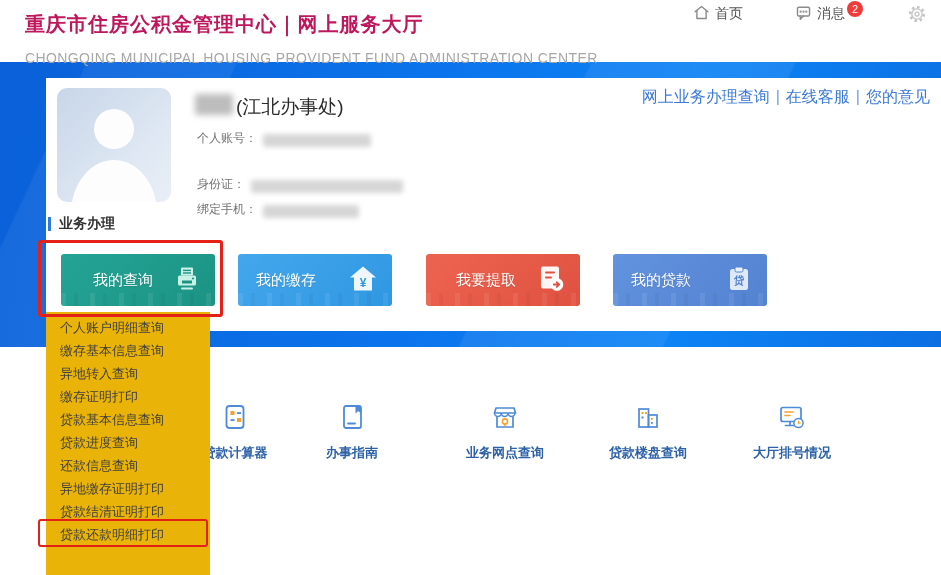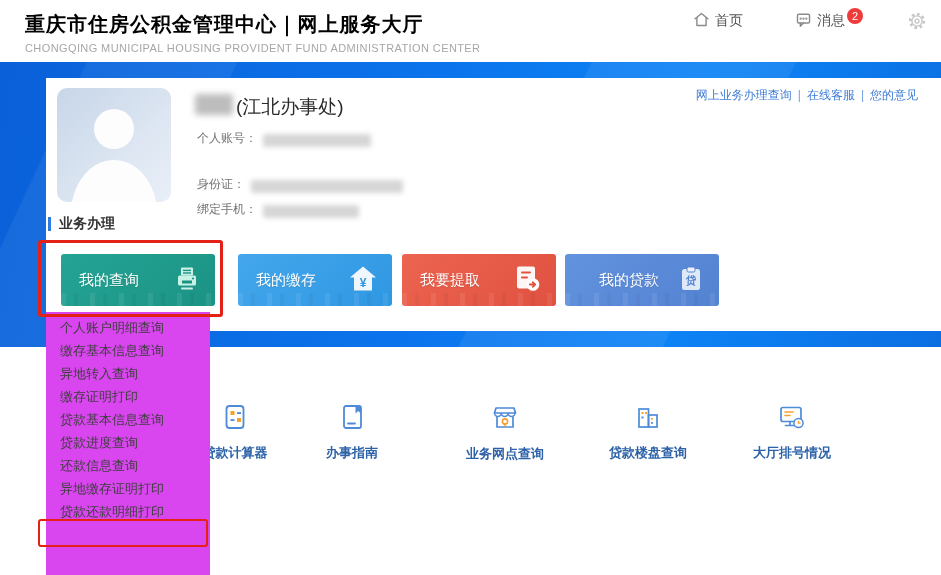--- a/index.html
+++ b/index.html
@@ -3,41 +3,41 @@
 <meta charset="utf-8">
 <style>
   * { margin:0; padding:0; box-sizing:border-box; }
   html,body { background:#fff; }
   body { font-family:"Liberation Sans","DejaVu Sans",sans-serif; }
   .page { position:relative; width:941px; height:575px; overflow:hidden; background:#fff; }
 
   
   .header { position:absolute; left:0; top:0; width:941px; height:62px; background:#fff; z-index:7; }
   .brand { position:absolute; left:25px; top:11px; }
-  .brand-title { font-size:20px; font-weight:bold; color:#000000; letter-spacing:1px; }
-  .brand-sub { margin-top:4px; font-size:11px; color:#a7a7a7; letter-spacing:0.4px; }
-  .top-nav { position:absolute; right:9px; top:11px; display:flex; align-items:center; }
+  .brand-title { font-size:20px; font-weight:bold; color:#be185d; letter-spacing:1px; }
+  .brand-sub { margin-top:12px; font-size:14px; color:#a7a7a7; letter-spacing:0.4px; }
+  .top-nav { position:absolute; right:9px; top:4px; display:flex; align-items:center; }
   .nav-item { display:flex; align-items:center; font-size:14px; color:#555; cursor:pointer; text-decoration:none; }
   .nav-item svg { margin-right:5px; }
   .nav-home { margin-right:52px; }
   .nav-msg { margin-right:44px; position:relative; }
   .badge { display:inline-block; min-width:16px; height:16px; margin-left:2px; transform:translateY(-5px);
            border-radius:50%; background:#f03b3b; color:#fff; font-size:11px; line-height:16px; text-align:center; }
 
   
   .banner { position:absolute; left:0; top:62px; width:941px; height:285px; z-index:1;
             background:linear-gradient(100deg,#0a60d8 0%,#0b74ec 45%,#0d83f5 72%,#0b6fe2 100%); }
   .banner::after { content:""; position:absolute; inset:0;
       background:
         linear-gradient(115deg, transparent 8%, rgba(255,255,255,0.06) 8.2%, rgba(255,255,255,0.06) 22%, transparent 22.2%),
         linear-gradient(115deg, transparent 55%, rgba(255,255,255,0.07) 55.2%, rgba(255,255,255,0.07) 74%, transparent 74.2%); }
 
   
   .card { position:absolute; left:46px; top:78px; width:895px; height:253px; background:#fff; z-index:2; }
-  .card-links { position:absolute; top:9px; right:23px; font-size:12px; color:#3b7ad6; }
+  .card-links { position:absolute; top:9px; right:11px; font-size:16px; color:#3b7ad6; }
   .card-links a { color:#3b7ad6; text-decoration:none; cursor:pointer; }
   .link-sep { margin:0 6px; color:#6fa0e0; }
 
   .avatar { position:absolute; left:11px; top:10px; width:114px; height:114px; border-radius:10px;
             background:linear-gradient(135deg,#c7d6e9 0%,#dde6f2 60%,#e9eff7 100%); overflow:hidden; }
   .avatar-head { position:absolute; top:21px; left:50%; transform:translateX(-50%); width:40px; height:40px;
                  border-radius:50%; background:#fdfdfe; }
   .avatar-body { position:absolute; bottom:-20px; left:50%; transform:translateX(-50%); width:86px; height:62px;
                  border-radius:52% 52% 0 0 / 90% 90% 0 0; background:#fdfdfe; }
 
@@ -56,33 +56,33 @@
   .section-title { font-size:14px; font-weight:bold; color:#333; }
 
   
   .abtn { position:absolute; top:176px; width:154px; height:52px; border-radius:3px; cursor:pointer;
           display:flex; align-items:center; color:#fff; font-size:15px; overflow:hidden; }
   .abtn .lbl { margin-left:18px; position:relative; z-index:2; text-shadow:0 1px 1px rgba(0,0,0,0.12); }
   .abtn .ico { position:absolute; right:14px; top:50%; transform:translateY(-50%); z-index:2; }
   .abtn::after { content:""; position:absolute; left:0; right:0; bottom:0; height:13px; opacity:.55;
       background:repeating-linear-gradient(90deg, rgba(255,255,255,0.14) 0 5px, transparent 5px 13px,
                  rgba(0,0,0,0.07) 13px 17px, transparent 17px 29px); }
-  .btn-query    { left:15px;  background:linear-gradient(135deg,#24a495,#1b9384); }
+  .btn-query    { left:15px;  background:linear-gradient(135deg,#24a495,#1b9384);padding-left:14px; }
   .btn-deposit  { left:192px; background:linear-gradient(135deg,#44a7ec,#2f97e2); }
-  .btn-withdraw { left:356px; background:linear-gradient(135deg,#ec6450,#e05140); }
-  .btn-loan     { left:519px; background:linear-gradient(135deg,#6293de,#5382d1);padding-left:16px; }
+  .btn-withdraw { left:380px; background:linear-gradient(135deg,#ec6450,#e05140);padding-left:12px; }
+  .btn-loan     { left:567px; background:linear-gradient(135deg,#6293de,#5382d1); }
 
   
   .quick-links { position:absolute; top:402px; left:0; width:941px; height:60px; z-index:1; }
   .qitem { position:absolute; width:130px; text-align:center; cursor:pointer; }
-  .q0{left:170px;} .q1{left:287px;} .q2{left:440px;font-family:Liberation Mono, monospace;} .q3{left:583px;} .q4{left:727px;}
+  .q0{left:170px;} .q1{left:287px;} .q2{left:440px;} .q3{left:583px;} .q4{left:727px;}
   .qlabel { margin-top:8px; font-size:13px; font-weight:bold; color:#2d62a8; white-space:nowrap; }
 
   
-  .dropdown { position:absolute; left:46px; top:312px; width:164px; height:263px; background:#d946ef; z-index:3; padding-top:4px; }
+  .dropdown { position:absolute; left:46px; top:312px; width:164px; height:263px; background:#eab308; z-index:3; padding-top:4px; }
   .mitem { position:relative; height:23px; line-height:23px; padding-left:14px; font-size:13px; color:#3f3f3f;
            cursor:pointer; white-space:nowrap; }
   .mactive-bar { position:absolute; left:-2px; top:4px; width:3px; height:15px; background:#2f7ae0; }
 
   
   .hl { position:absolute; border:3px solid #e32117; border-radius:3px; z-index:6; pointer-events:none; }
   .hl-btn  { left:38px; top:240px; width:185px; height:77px; }
   .hl-menu { left:38px; top:519px; width:170px; height:28px; border-width:2.5px; }
 </style>
 </head>
@@ -275,19 +275,20 @@
 
   <div class="dropdown">
     <div class="mitem">个人账户明细查询</div>
     <div class="mitem">缴存基本信息查询</div>
     <div class="mitem">异地转入查询</div>
     <div class="mitem">缴存证明打印</div>
     <div class="mitem">贷款基本信息查询</div>
     <div class="mitem">贷款进度查询</div>
     <div class="mitem">还款信息查询</div>
     <div class="mitem">异地缴存证明打印</div>
+    <div class="mitem">贷款结清证明打印</div>
     <div class="mitem">贷款还款明细打印</div>
   </div>
 
   <div class="hl hl-btn"></div>
   <div class="hl hl-menu"></div>
 
 </div>
 
 </body></html>

